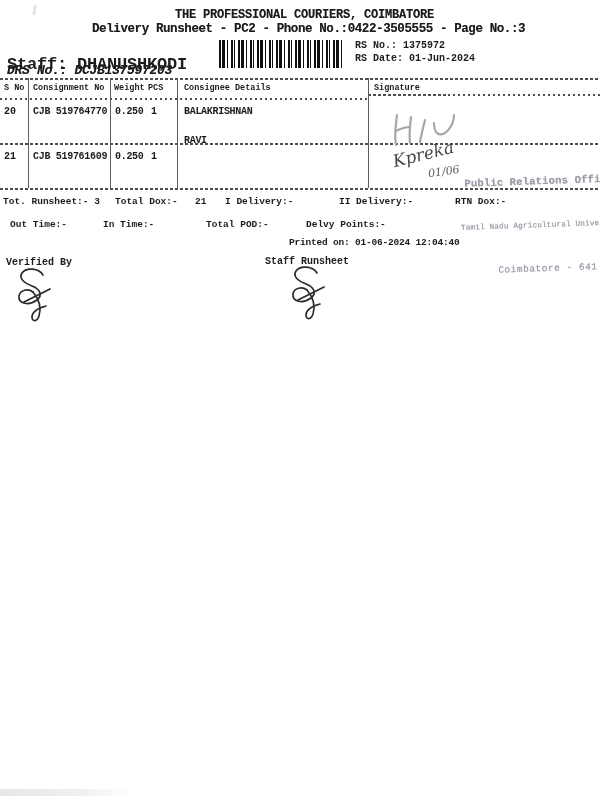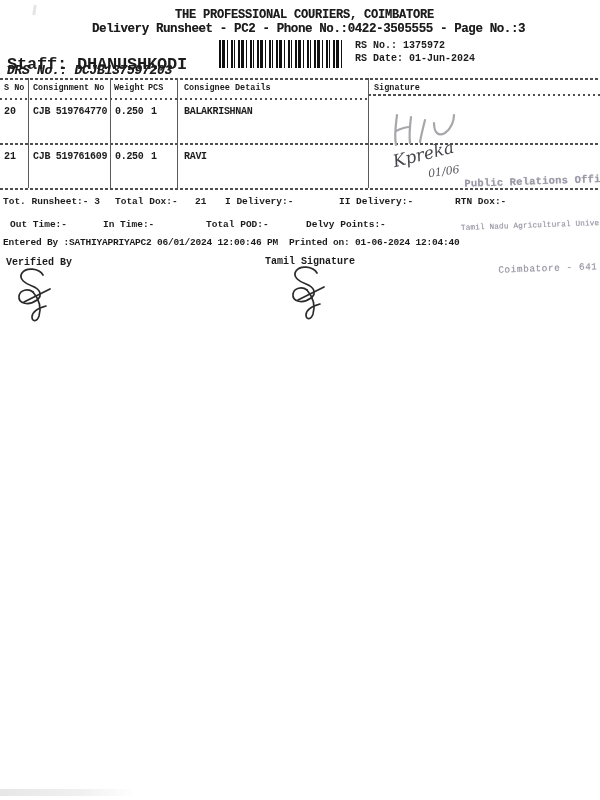--- a/index.html
+++ b/index.html
@@ -90,21 +90,21 @@
       <path class="pencil-stroke" d="M37,14 C35,22 33,30 32,36"></path>
       <path class="pencil-stroke" d="M46,17 C46,26 50,31 57,27 C63,23 66,15 66,9"></path>
     </svg>
   </div>
 
   <div>
     <div class="t b" style="left:4px;top:151px;font-size:10px;">21</div>
     <div class="t b" style="left:33px;top:151px;font-size:10px;letter-spacing:-0.3px;">CJB 519761609</div>
     <div class="t b" style="left:115px;top:151px;font-size:10px;letter-spacing:-0.3px;">0.250</div>
     <div class="t b" style="left:151px;top:151px;font-size:10px;">1</div>
-    <div class="t b" style="left:184px;top:151px;font-size:10px;letter-spacing:-0.3px;">RAVI</div>
+    <div class="t b" style="left:184px;top:135px;font-size:10px;letter-spacing:-0.3px;">RAVI</div>
 
     <div class="handwriting" style="left:392px;top:144px;font-size:17px;transform:rotate(-14deg);">Kpreka</div>
     <div class="handwriting" style="left:428px;top:165px;font-size:11px;color:#5a5962;transform:rotate(-8deg);">01/06</div>
 
     <div class="stamp">
       <div class="s1">Public Relations Officer</div>
       <div class="s2">Tamil Nadu Agricultural University</div>
       <div class="s3">Coimbatore - 641 003</div>
     </div>
   </div>
@@ -114,25 +114,24 @@
   <div class="t" style="left:195px;top:197px;font-size:9.5px;font-weight:600;">21</div>
   <div class="t" style="left:225px;top:197px;font-size:9.5px;font-weight:600;">I Delivery:-</div>
   <div class="t" style="left:339px;top:197px;font-size:9.5px;font-weight:600;">II Delivery:-</div>
   <div class="t" style="left:455px;top:197px;font-size:9.5px;font-weight:600;">RTN Dox:-</div>
 
   <div class="t" style="left:10px;top:220px;font-size:9.5px;font-weight:600;">Out Time:-</div>
   <div class="t" style="left:103px;top:220px;font-size:9.5px;font-weight:600;">In Time:-</div>
   <div class="t" style="left:206px;top:220px;font-size:9.5px;font-weight:600;">Total POD:-</div>
   <div class="t" style="left:306px;top:220px;font-size:9.5px;font-weight:600;">Delvy Points:-</div>
 
-  <div class="t" style="left:3px;top:238px;font-size:9.5px;font-weight:600;letter-spacing:-0.2px;">Entered By :SATHIYAPRIYAPC2 06/01/2024 12:00:46 PM</div>
   <div class="t" style="left:289px;top:238px;font-size:9.5px;font-weight:600;letter-spacing:-0.2px;">Printed on: 01-06-2024 12:04:40</div>
 
   <div class="t" style="left:6px;top:257px;font-size:10px;font-weight:600;">Verified By</div>
-  <div class="t" style="left:265px;top:256px;font-size:10px;font-weight:600;">Tamil Signature</div>
+  <div class="t" style="left:265px;top:256px;font-size:10px;font-weight:600;">Staff Runsheet</div>
 
   <svg style="position:absolute;left:12px;top:266px;" width="52" height="58" viewBox="0 0 52 58">
     <path class="sig-stroke" d="M31,9 C27,2 14,1 10,7 C6,13 14,18 20,20 C28,23 31,29 25,34 C17,40 6,38 7,30 C8,24 16,22 21,26"></path>
     <path class="sig-stroke" d="M21,26 C26,32 30,40 27,50 C25,56 20,56 20,51 C20,46 27,42 34,40"></path>
     <path class="sig-stroke" d="M12,36 L38,23"></path>
   </svg>
 
   <svg style="position:absolute;left:286px;top:264px;" width="52" height="58" viewBox="0 0 52 58">
     <path class="sig-stroke" d="M31,9 C27,2 14,1 10,7 C6,13 14,18 20,20 C28,23 31,29 25,34 C17,40 6,38 7,30 C8,24 16,22 21,26"></path>
     <path class="sig-stroke" d="M21,26 C26,32 30,40 27,50 C25,56 20,56 20,51 C20,46 27,42 34,40"></path>

